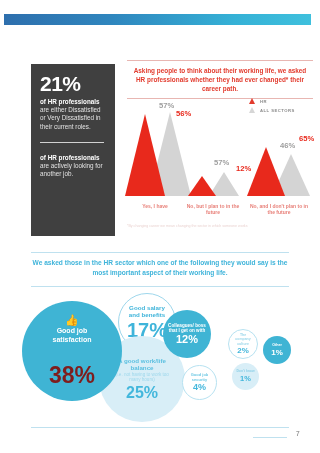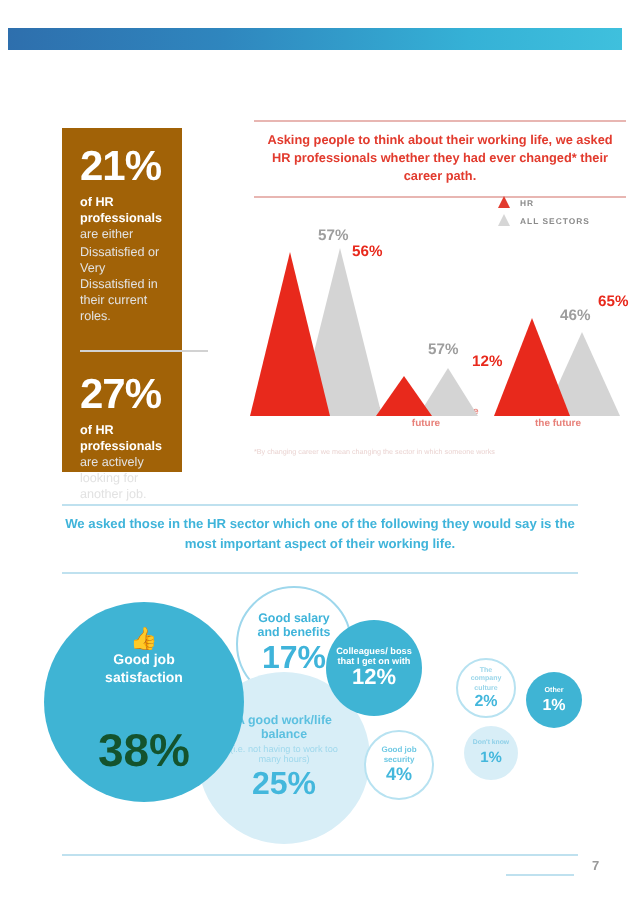--- a/index.html
+++ b/index.html
@@ -31,23 +31,23 @@
     left: 0;
     top: 60px;
     width: 320px;
     height: 178px;
   }
 
   .stat-panel {
     position: absolute;
     left: 31px;
     top: 4px;
-    width: 60px;
+    width: 84px;
     height: 172px;
-    background: #a16207;
+    background: #404040;
     box-sizing: border-box;
     padding: 9px 9px 0 9px;
   }
   .stat-big {
     color: #ffffff;
     font-size: 21px;
     font-weight: bold;
     line-height: 22px;
     letter-spacing: -0.5px;
     margin: 0 0 3px 0;
@@ -115,21 +115,21 @@
   .legend-label {
     font-size: 4.2px;
     letter-spacing: 0.5px;
     color: #8a8a8a;
     font-weight: bold;
   }
 
   .plot {
     position: absolute;
     left: 0;
-    top: 48px;
+    top: 36px;
     width: 186px;
     height: 100px;
   }
   .group {
     position: absolute;
     bottom: 0;
     height: 100px;
   }
   .tri {
     position: absolute;
@@ -277,21 +277,20 @@
 <body>
 
 <div class="top-banner"></div>
 
 <div class="upper">
 
   <div class="stat-panel">
     <div class="stat-big">21%</div>
     <p class="stat-body"><b>of HR professionals</b><span> are either Dissatisfied or Very Dissatisfied in their current roles.</span></p>
     <div class="stat-divider"></div>
-    <div class="stat-big">27%</div>
     <p class="stat-body"><b>of HR professionals</b><span> are actively looking for another job.</span></p>
   </div>
 
   <div class="chart-wrap">
     <div class="chart-rule"></div>
     <p class="chart-title">Asking people to think about their working life, we asked HR professionals whether they had ever changed* their career path.</p>
     <div class="chart-rule"></div>
 
     <div class="legend">
       <div class="legend-row">
@@ -339,33 +338,33 @@
 </div>
 
 <div class="section-rule"></div>
 <div class="section-title">We asked those in the HR sector which one of the following they would say is the most important aspect of their working life.</div>
 <div class="section-rule2"></div>
 
 <div class="bubbles">
 
   <div class="bubble" style="left:118px; top:5px; width:58px; height:58px; border:1px solid #9ed7ec; background:#ffffff;">
     <div class="b-label" style="font-size:6.2px; color:#3fb4da; padding:0 5px;">Good salary and benefits</div>
-    <div class="b-value" style="font-size:16px; color:#3fb4da; margin-top:2px;">17%</div>
+    <div class="b-value" style="font-size:20px; color:#3fb4da; margin-top:2px;">17%</div>
   </div>
 
   <div class="bubble" style="left:99px; top:48px; width:86px; height:86px; background:#d8eef7;">
     <div class="b-label" style="font-size:6.2px; color:#5cc0e0; padding:0 10px;">A good work/life balance</div>
     <div class="b-sub" style="font-size:4.6px; color:#9fd8ec; padding:0 11px; margin-top:1px;">(i.e. not having to work too many hours)</div>
     <div class="b-value" style="font-size:16px; color:#43b7dc; margin-top:3px;">25%</div>
   </div>
 
   <div class="bubble" style="left:22px; top:13px; width:100px; height:100px; background:#3fb4d4;">
     <div class="thumb">👍</div>
     <div class="b-label" style="font-size:7px; color:#ffffff; padding:0 16px;">Good job satisfaction</div>
-    <div class="b-value" style="font-size:23px; color:#14532d; margin-top:20px;">38%</div>
+    <div class="b-value" style="font-size:23px; color:#7f1d1d; margin-top:20px;">38%</div>
   </div>
 
   <div class="bubble" style="left:163px; top:22px; width:48px; height:48px; background:#3fb4d4;">
     <div class="b-label" style="font-size:4.6px; color:#ffffff; padding:0 5px;">Colleagues/ boss that I get on with</div>
     <div class="b-value" style="font-size:11px; color:#ffffff; margin-top:1px;">12%</div>
   </div>
 
   <div class="bubble" style="left:182px; top:77px; width:35px; height:35px; border:1px solid #b7e2f1; background:#ffffff;">
     <div class="b-label" style="font-size:4px; color:#6fc9e4; padding:0 4px;">Good job security</div>
     <div class="b-value" style="font-size:9px; color:#43b7dc; margin-top:1px;">4%</div>

